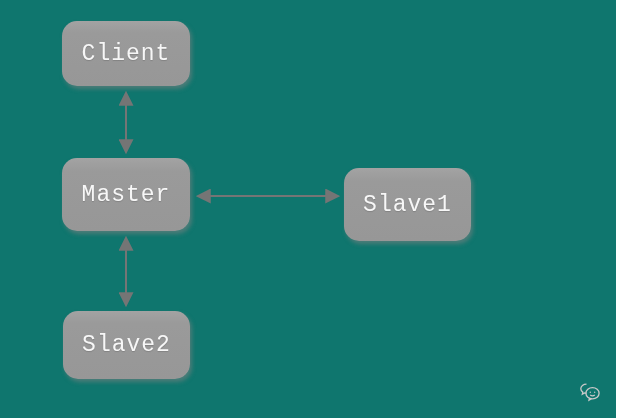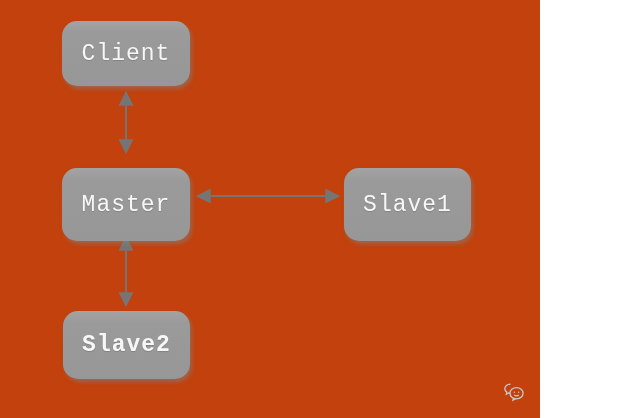--- a/index.html
+++ b/index.html
@@ -4,22 +4,22 @@
 <style>
   html, body { margin: 0; padding: 0; }
   body {
     width: 640px; height: 418px;
     background: #ffffff;
     font-family: "Liberation Mono", "DejaVu Sans Mono", monospace;
     overflow: hidden;
   }
   .canvas {
     position: relative;
-    width: 540px; height: 418px;
-    background: #c2410c;
+    width: 616px; height: 418px;
+    background: #0f766e;
   }
   .connectors {
     position: absolute;
     left: 0; top: 0;
     width: 640px; height: 418px;
     pointer-events: none;
   }
   .node {
     position: absolute;
     background: linear-gradient(180deg, #a3a3a3 0%, #9a9a9a 18%, #979797 100%);
@@ -29,23 +29,23 @@
     align-items: center;
     justify-content: center;
   }
   .node span {
     color: #f7f7f7;
     font-size: 23px;
     letter-spacing: 1px;
     text-shadow: 0 1px 1px rgba(0,0,0,0.15);
   }
   .node-client { left: 62px; top: 21px;  width: 128px; height: 65px; }
-  .node-master { left: 62px; top: 168px; width: 128px; height: 73px; }
+  .node-master { left: 62px; top: 158px; width: 128px; height: 73px; }
   .node-slave1 { left: 344px; top: 168px; width: 127px; height: 73px; }
-  .node-slave2 { left: 63px; top: 311px; width: 127px; height: 68px; font-weight: bold; }
+  .node-slave2 { left: 63px; top: 311px; width: 127px; height: 68px; }
   .edge-label {
     position: absolute;
     left: 198px; top: 167px;
     width: 142px;
     text-align: center;
     color: #1f1f1f;
     font-size: 20px;
   }
   .watermark {
     position: absolute;

